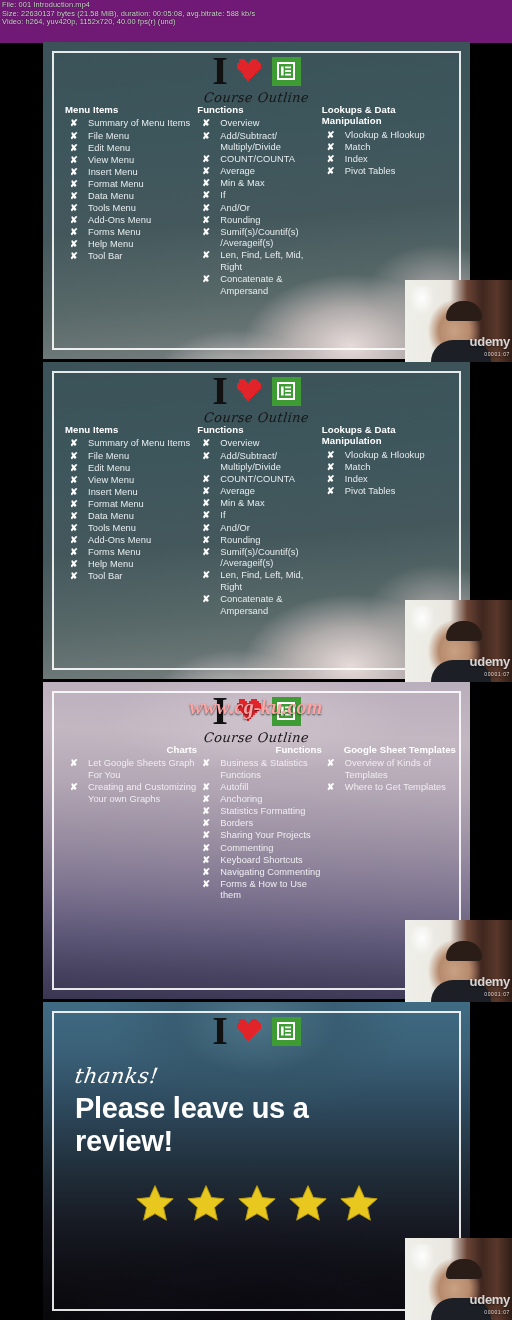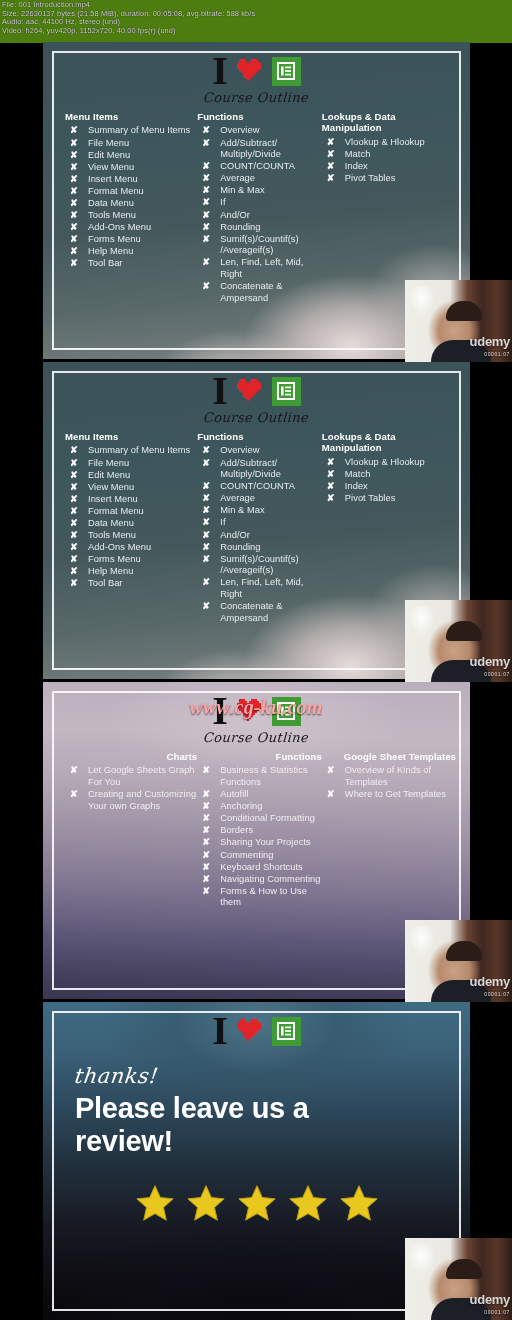--- a/index.html
+++ b/index.html
@@ -4,21 +4,21 @@
 <style>
   html,body{margin:0;padding:0;background:#000;}
   body{
     width:512px;height:1320px;overflow:hidden;position:relative;
     font-family:"Liberation Sans", sans-serif;
   }
 
   
   .meta{
     position:absolute;left:0;top:0;width:512px;height:43px;
-    background:#4d7c0f;color:#d8d8d8;
+    background:#701a75;color:#d8d8d8;
     font-family:"Liberation Sans", sans-serif;
     font-size:7.4px;line-height:8.6px;
     padding:1px 0 0 2px;box-sizing:border-box;
     letter-spacing:.1px;white-space:nowrap;
   }
   .meta div{text-shadow:0 0 1px #000;}
 
   
   .strip{position:absolute;left:0;top:42px;width:512px;height:1278px;}
 
@@ -78,21 +78,21 @@
   .logo-sheet svg{display:block;}
   .logo-sub{
     font-family:"DejaVu Serif", serif;
     font-style:italic;font-size:13px;color:#151515;
     margin-top:1px;letter-spacing:.4px;
     transform:skewX(-6deg);
   }
 
   
   .cols{
-    position:absolute;left:22px;right:14px;top:69px;
+    position:absolute;left:22px;right:14px;top:62px;
     display:flex;
   }
   .col{color:#e9eef0;}
   .col-1{width:138px;}
   .col-2{width:130px;}
   .col-3{width:140px;}
   .col h3{
     margin:0 0 3px 0;font-size:9.6px;line-height:11.4px;
     font-weight:700;color:#ffffff;letter-spacing:.05px;
   }
@@ -172,21 +172,20 @@
     text-shadow:0 1px 2px rgba(0,0,0,.65);
     z-index:30;pointer-events:none;font-style:italic;
   }
 </style>
 </head>
 <body>
 
 <div class="meta">
   <div>File: 001 Introduction.mp4</div>
   <div>Size: 22630137 bytes (21.58 MiB), duration: 00:05:08, avg.bitrate: 588 kb/s</div>
-  <div>Audio: aac, 44100 Hz, stereo (und)</div>
   <div>Video: h264, yuv420p, 1152x720, 40.00 fps(r) (und)</div>
 </div>
 
 <div class="strip">
 
   <div class="frame f1">
     <div class="bg bg-sky"></div>
     <div class="inner-border"></div>
 
     <div class="logo">
@@ -359,21 +358,21 @@
             <li><span class="mark">✘</span><span>Let Google Sheets Graph For You</span></li>
             <li><span class="mark">✘</span><span>Creating and Customizing Your own Graphs</span></li>
           </ul>
       </div>
       <div class="col col-2">
         <h3>Functions</h3>
         <ul>
             <li><span class="mark">✘</span><span>Business &amp; Statistics Functions</span></li>
             <li><span class="mark">✘</span><span>Autofill</span></li>
             <li><span class="mark">✘</span><span>Anchoring</span></li>
-            <li><span class="mark">✘</span><span>Conditional Formatting</span></li>
+            <li><span class="mark">✘</span><span>Statistics Formatting</span></li>
             <li><span class="mark">✘</span><span>Borders</span></li>
             <li><span class="mark">✘</span><span>Sharing Your Projects</span></li>
             <li><span class="mark">✘</span><span>Commenting</span></li>
             <li><span class="mark">✘</span><span>Keyboard Shortcuts</span></li>
             <li><span class="mark">✘</span><span>Navigating Commenting</span></li>
             <li><span class="mark">✘</span><span>Forms &amp; How to Use them</span></li>
           </ul>
       </div>
       <div class="col col-3">
         <h3>Google Sheet Templates</h3>

